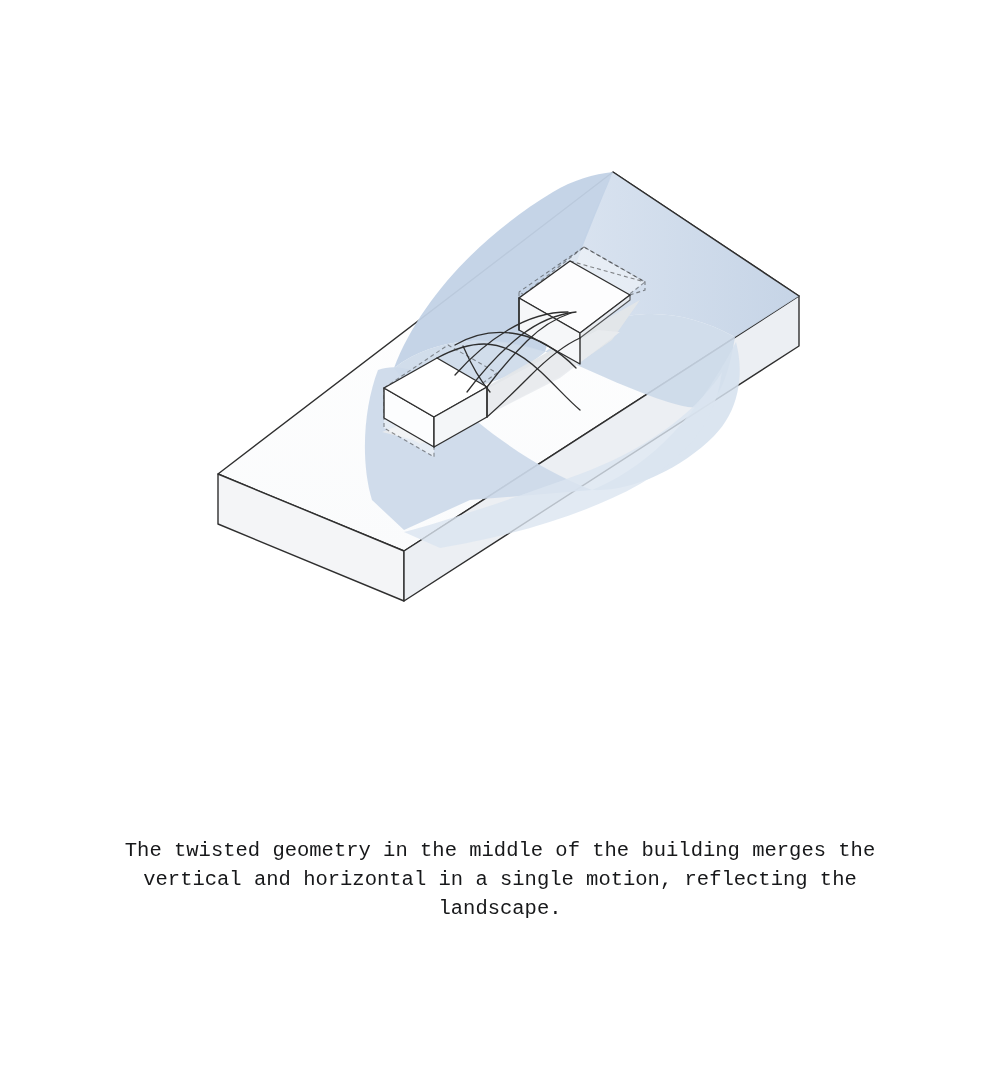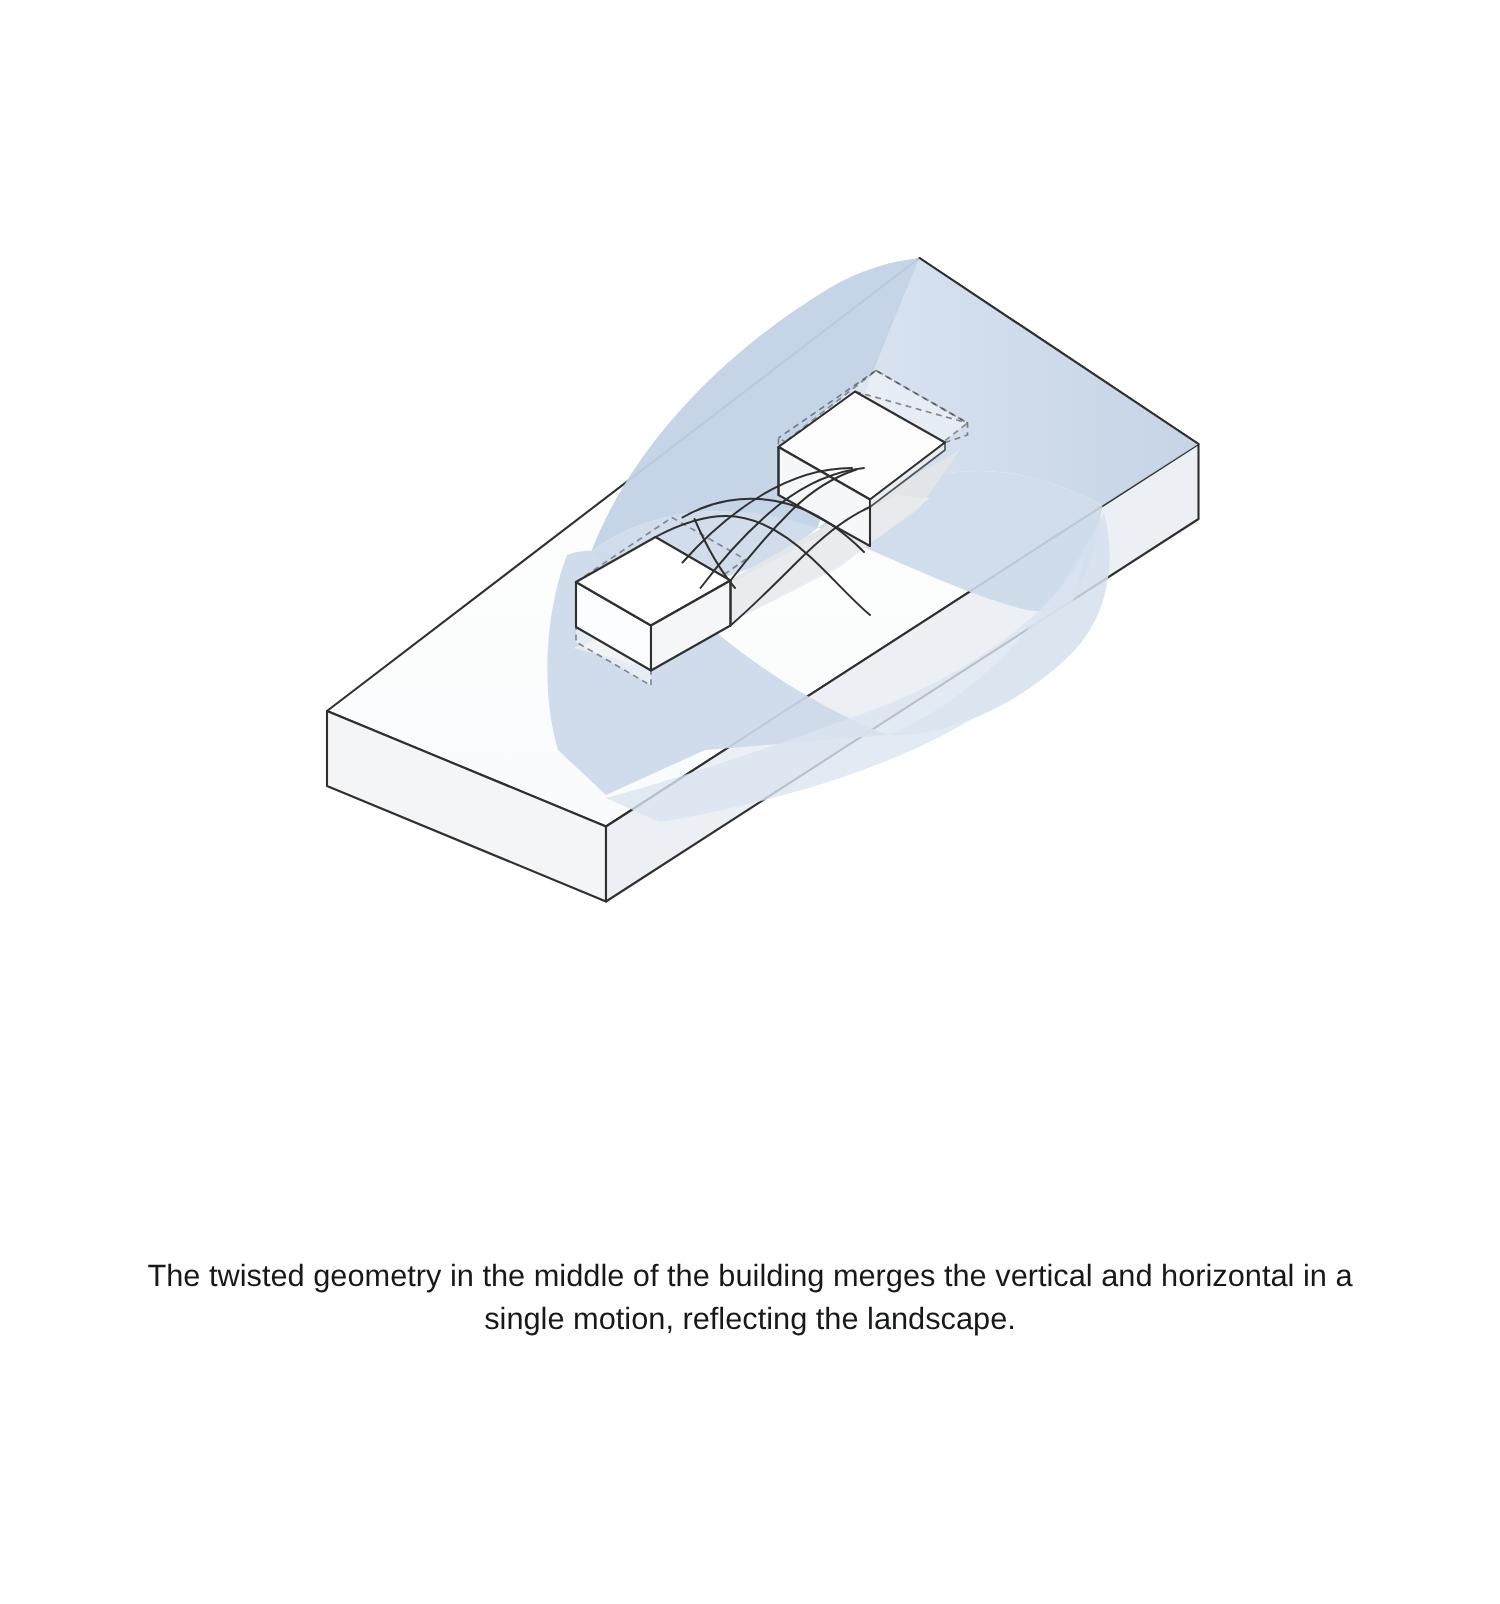--- a/index.html
+++ b/index.html
@@ -43,21 +43,21 @@
   .caption-title {
     font-family: "DejaVu Sans", sans-serif;
     font-weight: bold;
     font-size: 21px;
     letter-spacing: 0.4px;
     color: #17181a;
     line-height: 1.25;
     margin: 0 0 6px 0;
   }
   .caption-body {
-    font-family: Liberation Sans, sans-serif;
+    font-family: Liberation Mono, monospace;
     font-weight: normal;
     font-size: 20.5px;
     color: #17181a;
     line-height: 1.42;
     width: 830px;
     margin: 0 auto;
     text-align: center;
   }
 </style>
 </head>

